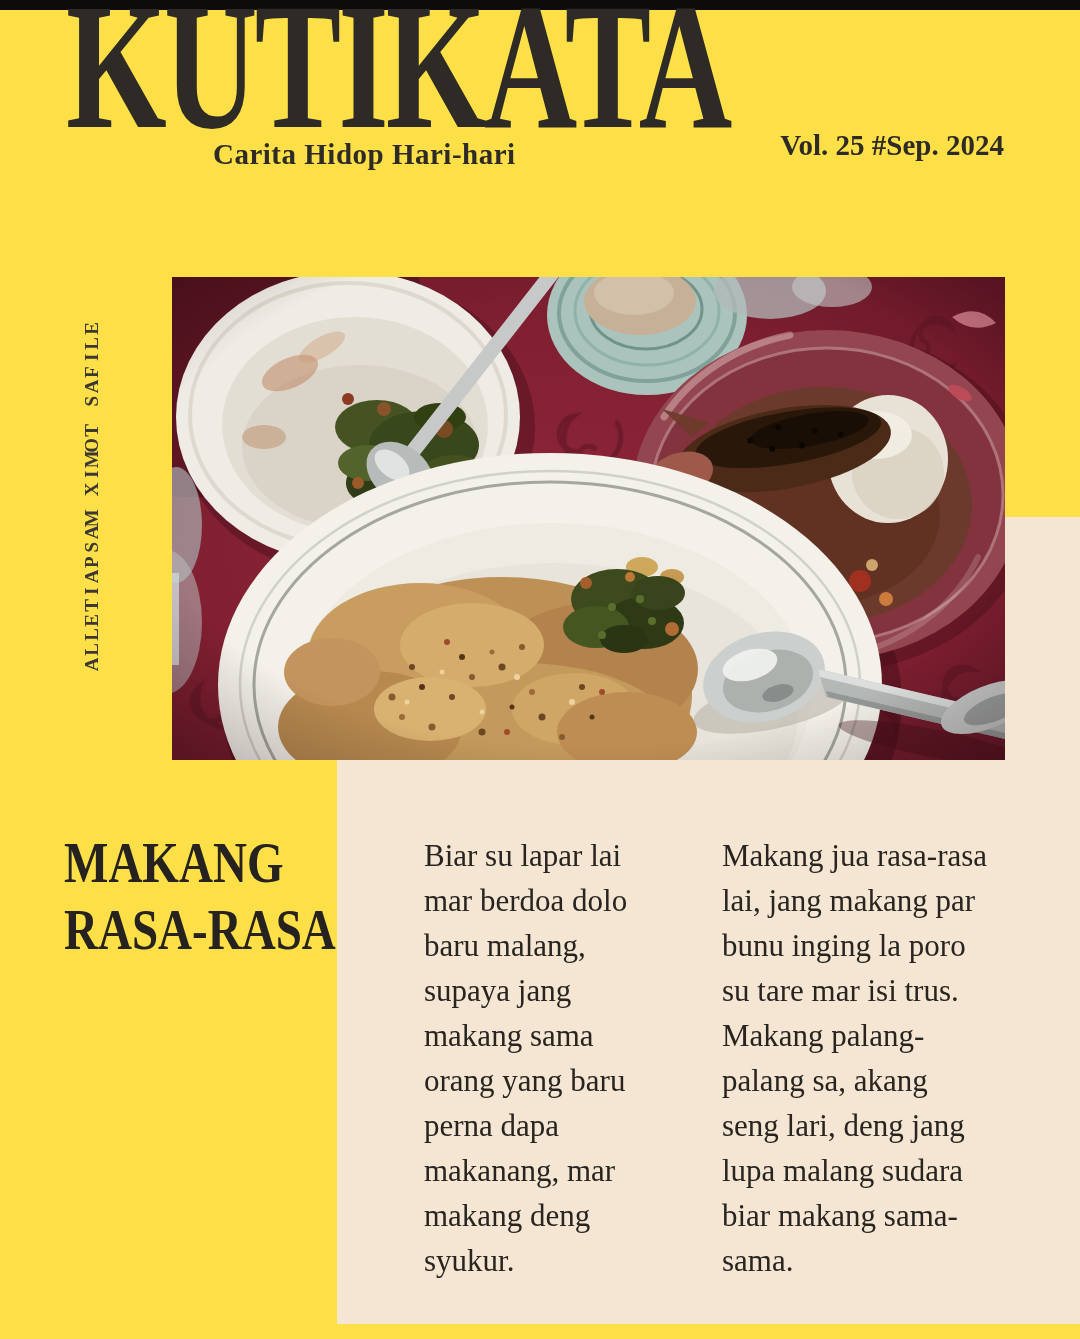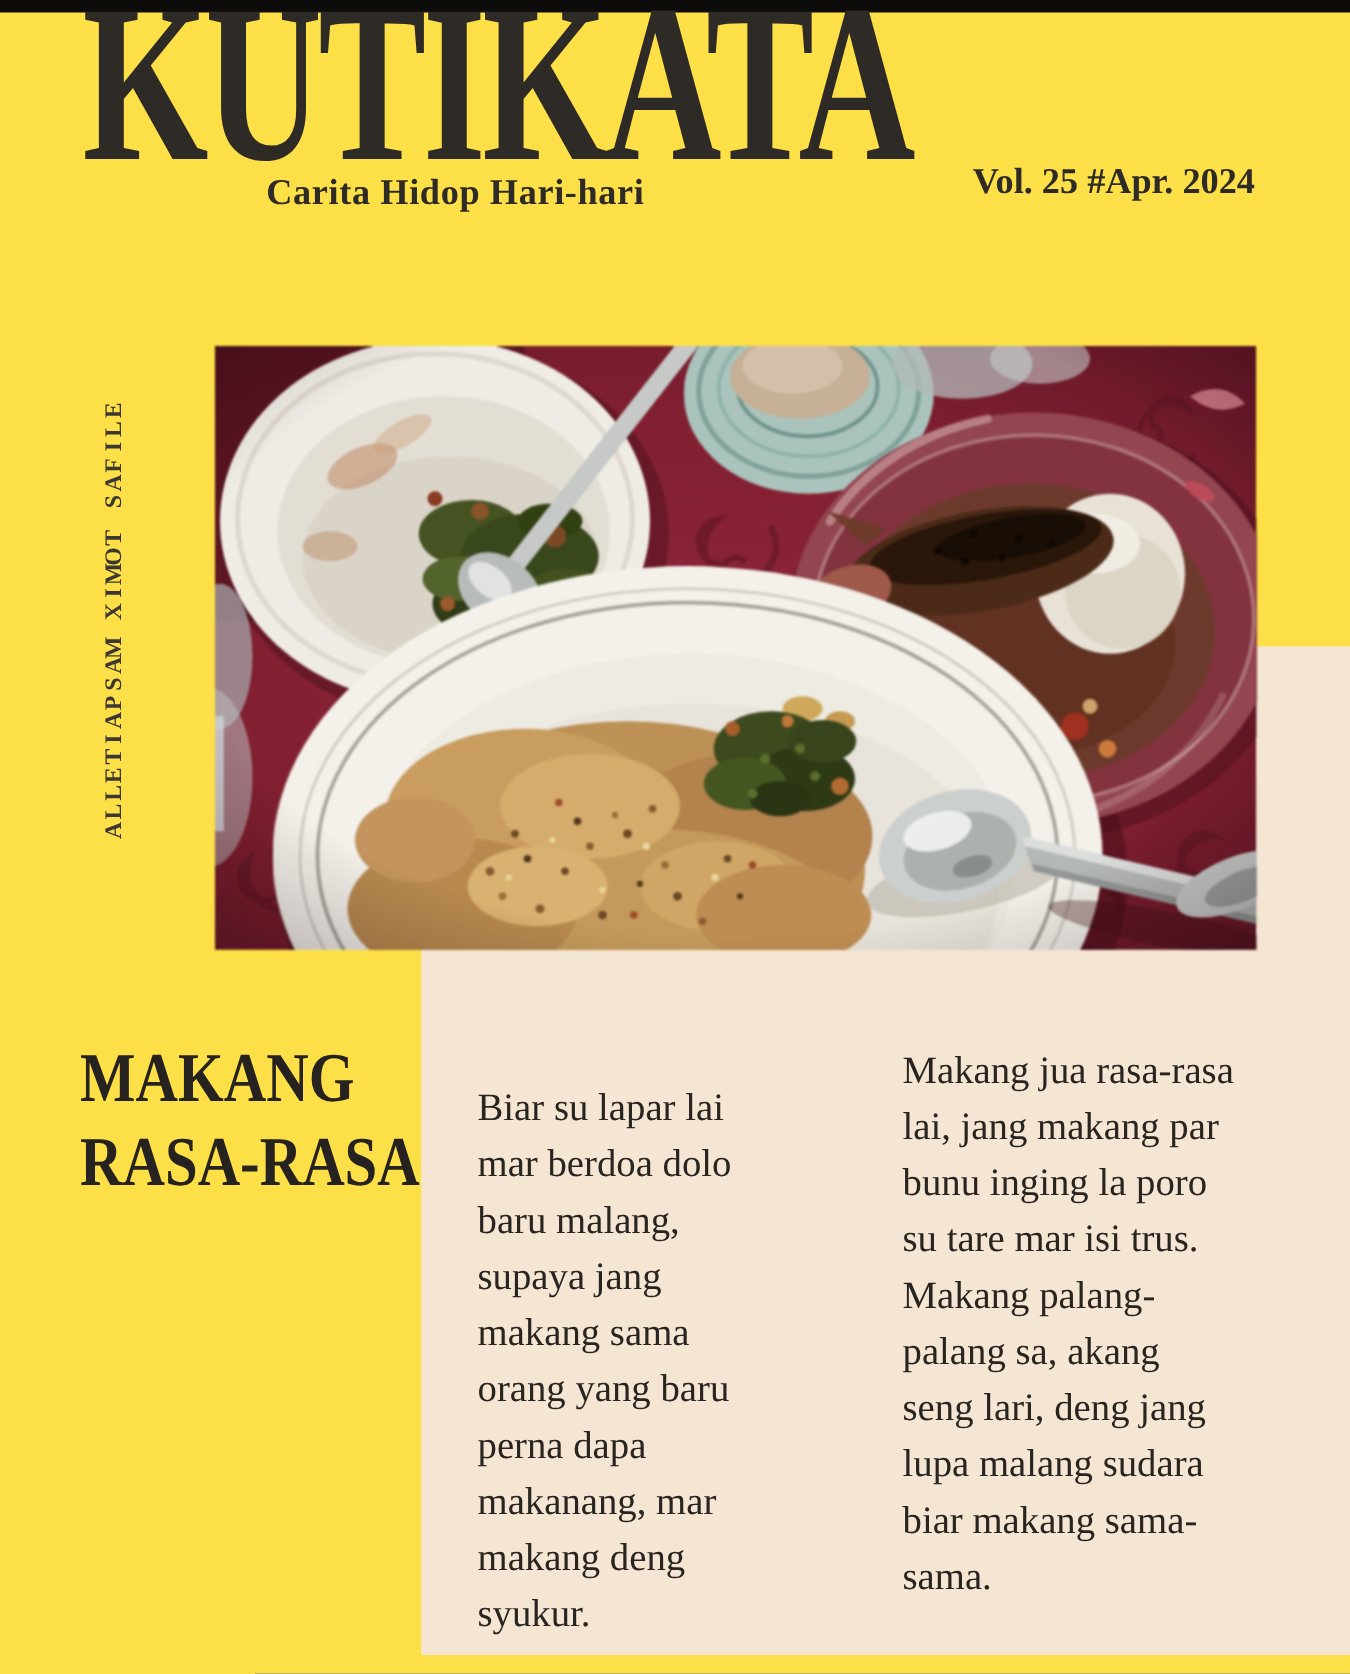--- a/index.html
+++ b/index.html
@@ -32,34 +32,34 @@
   .headline{
     position:absolute;left:64px;top:830px;margin:0;
     font-size:56px;line-height:67px;font-weight:bold;color:#262220;
     transform:scaleX(0.84);transform-origin:left top;white-space:nowrap;
   }
   .headline span{display:block;}
   .col{
     position:absolute;top:833px;font-size:31px;line-height:45px;
     white-space:pre-line;color:#282420;
   }
-  .col1{left:382px;width:290px;margin-top:30px;}
+  .col1{left:424px;width:290px;}
   .col2{left:722px;width:310px;}
 </style>
 </head>
 <body>
 
 <div class="page">
 
   <div class="top-bar"></div>
 
   <header>
     <h1 class="masthead-title">KUTIKATA</h1>
     <div class="masthead-subtitle">Carita Hidop Hari-hari</div>
-    <div class="issue-info">Vol. 25 #Apr. 2024</div>
+    <div class="issue-info">Vol. 25 #Sep. 2024</div>
   </header>
 
   <div class="byline">
       <span class="vchar">E</span>
       <span class="vchar">L</span>
       <span class="vchar">I</span>
       <span class="vchar">F</span>
       <span class="vchar">A</span>
       <span class="vchar">S</span>
       <span class="vchar"> </span>

